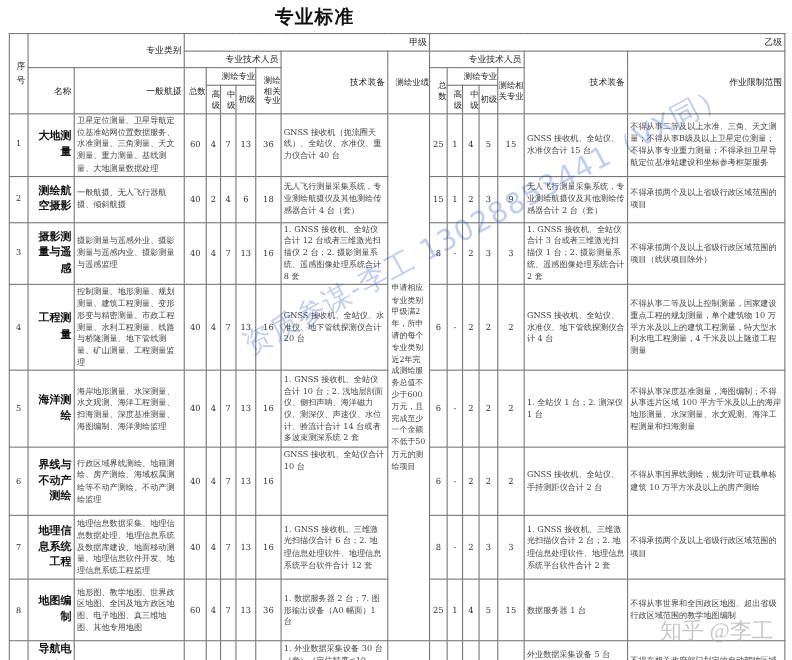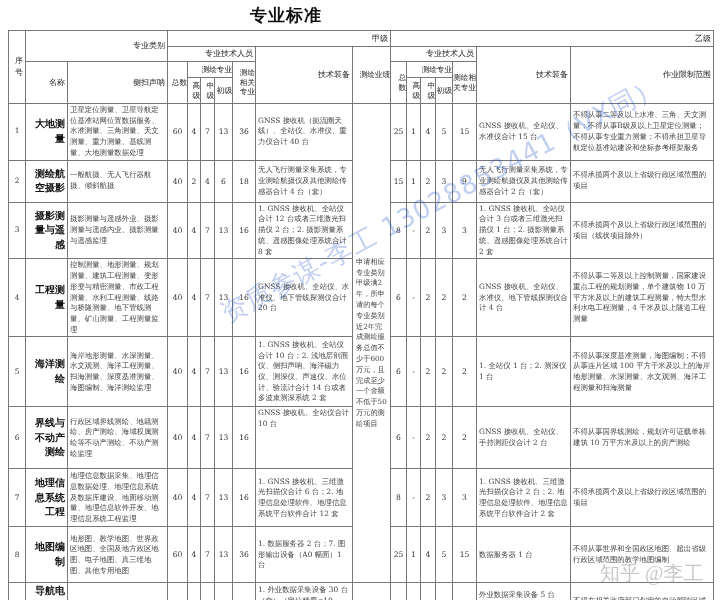--- a/index.html
+++ b/index.html
@@ -59,21 +59,21 @@
     <tr style="height:15px">
       <th colspan="5">专业技术人员</th>
       <th rowspan="3">技术装备</th>
       <th rowspan="3" class="small">测绘业绩</th>
       <th colspan="5">专业技术人员</th>
       <th rowspan="3">技术装备</th>
       <th rowspan="3">作业限制范围</th>
     </tr>
     <tr style="height:16px">
       <th rowspan="2">名称</th>
-      <th rowspan="2">侧扫声呐</th>
+      <th rowspan="2">一般航摄</th>
       <th rowspan="2" class="small">总数</th>
       <th colspan="3" class="small">测绘专业</th>
       <th rowspan="2" class="small">测绘相关专业</th>
       <th rowspan="2" class="small">总数</th>
       <th colspan="3" class="small">测绘专业</th>
       <th rowspan="2" class="small">测绘相关专业</th>
     </tr>
     <tr style="height:26px">
       <th class="small">高级</th>
       <th class="small">中级</th>

